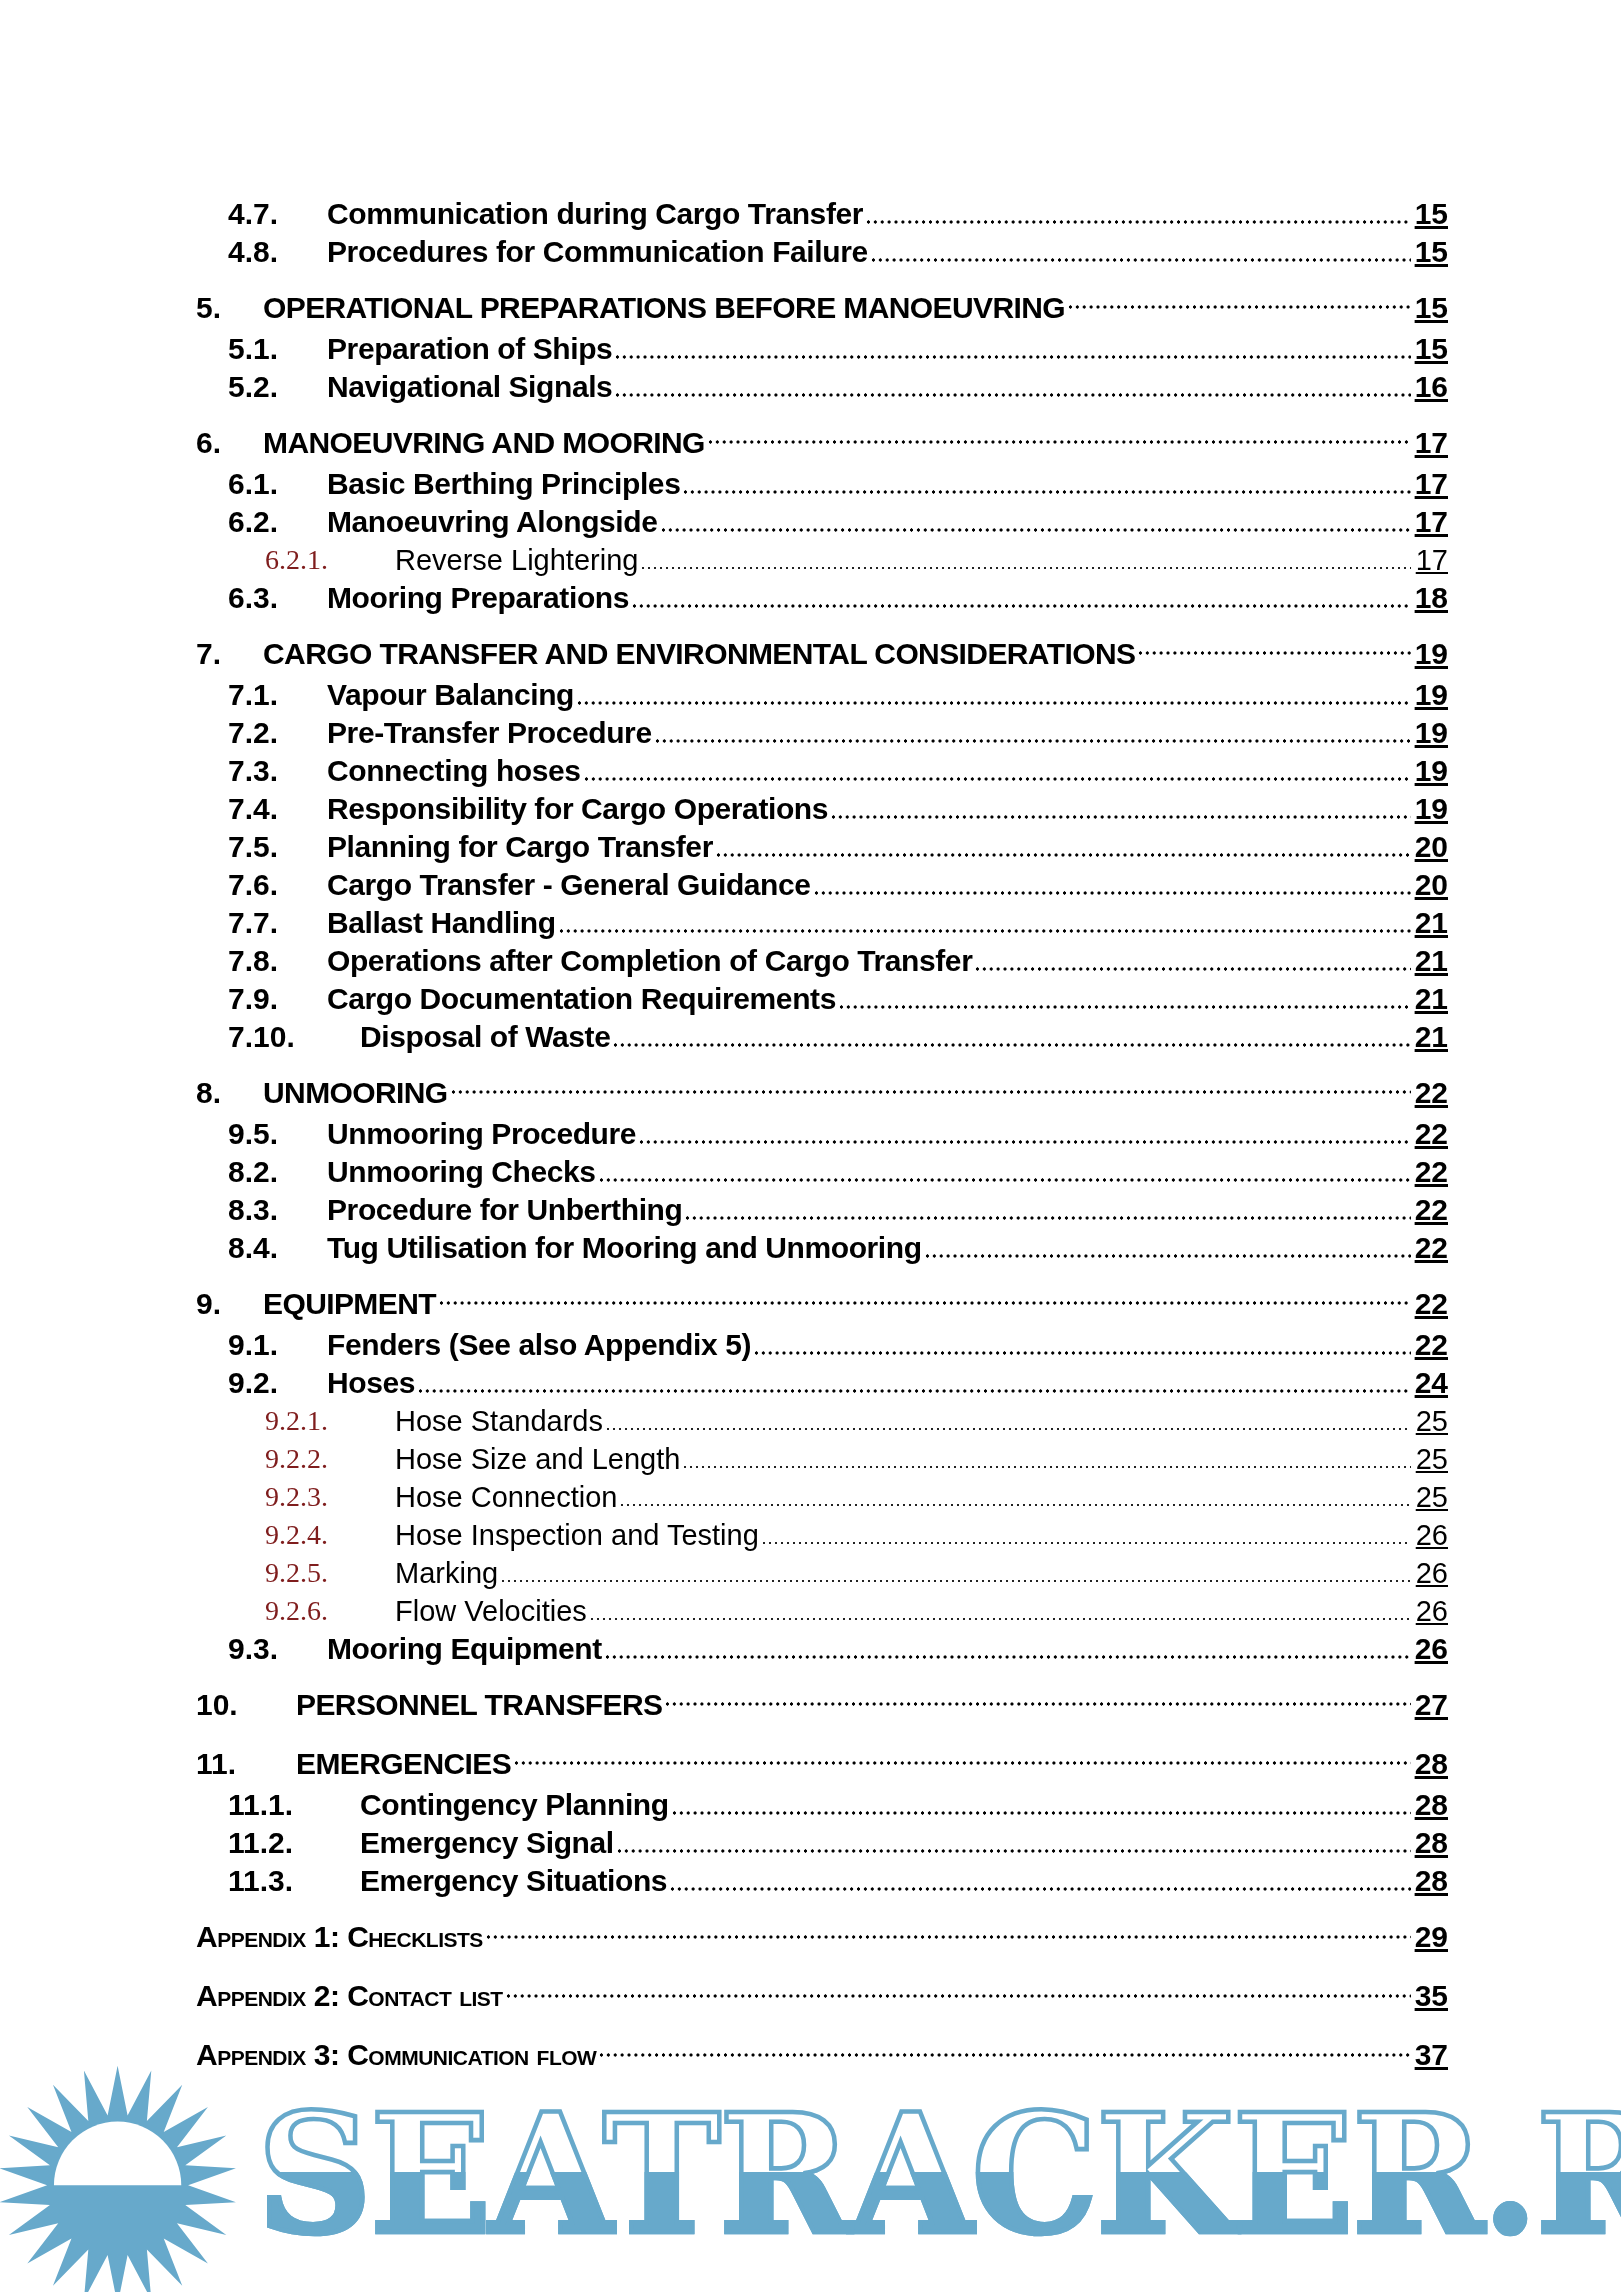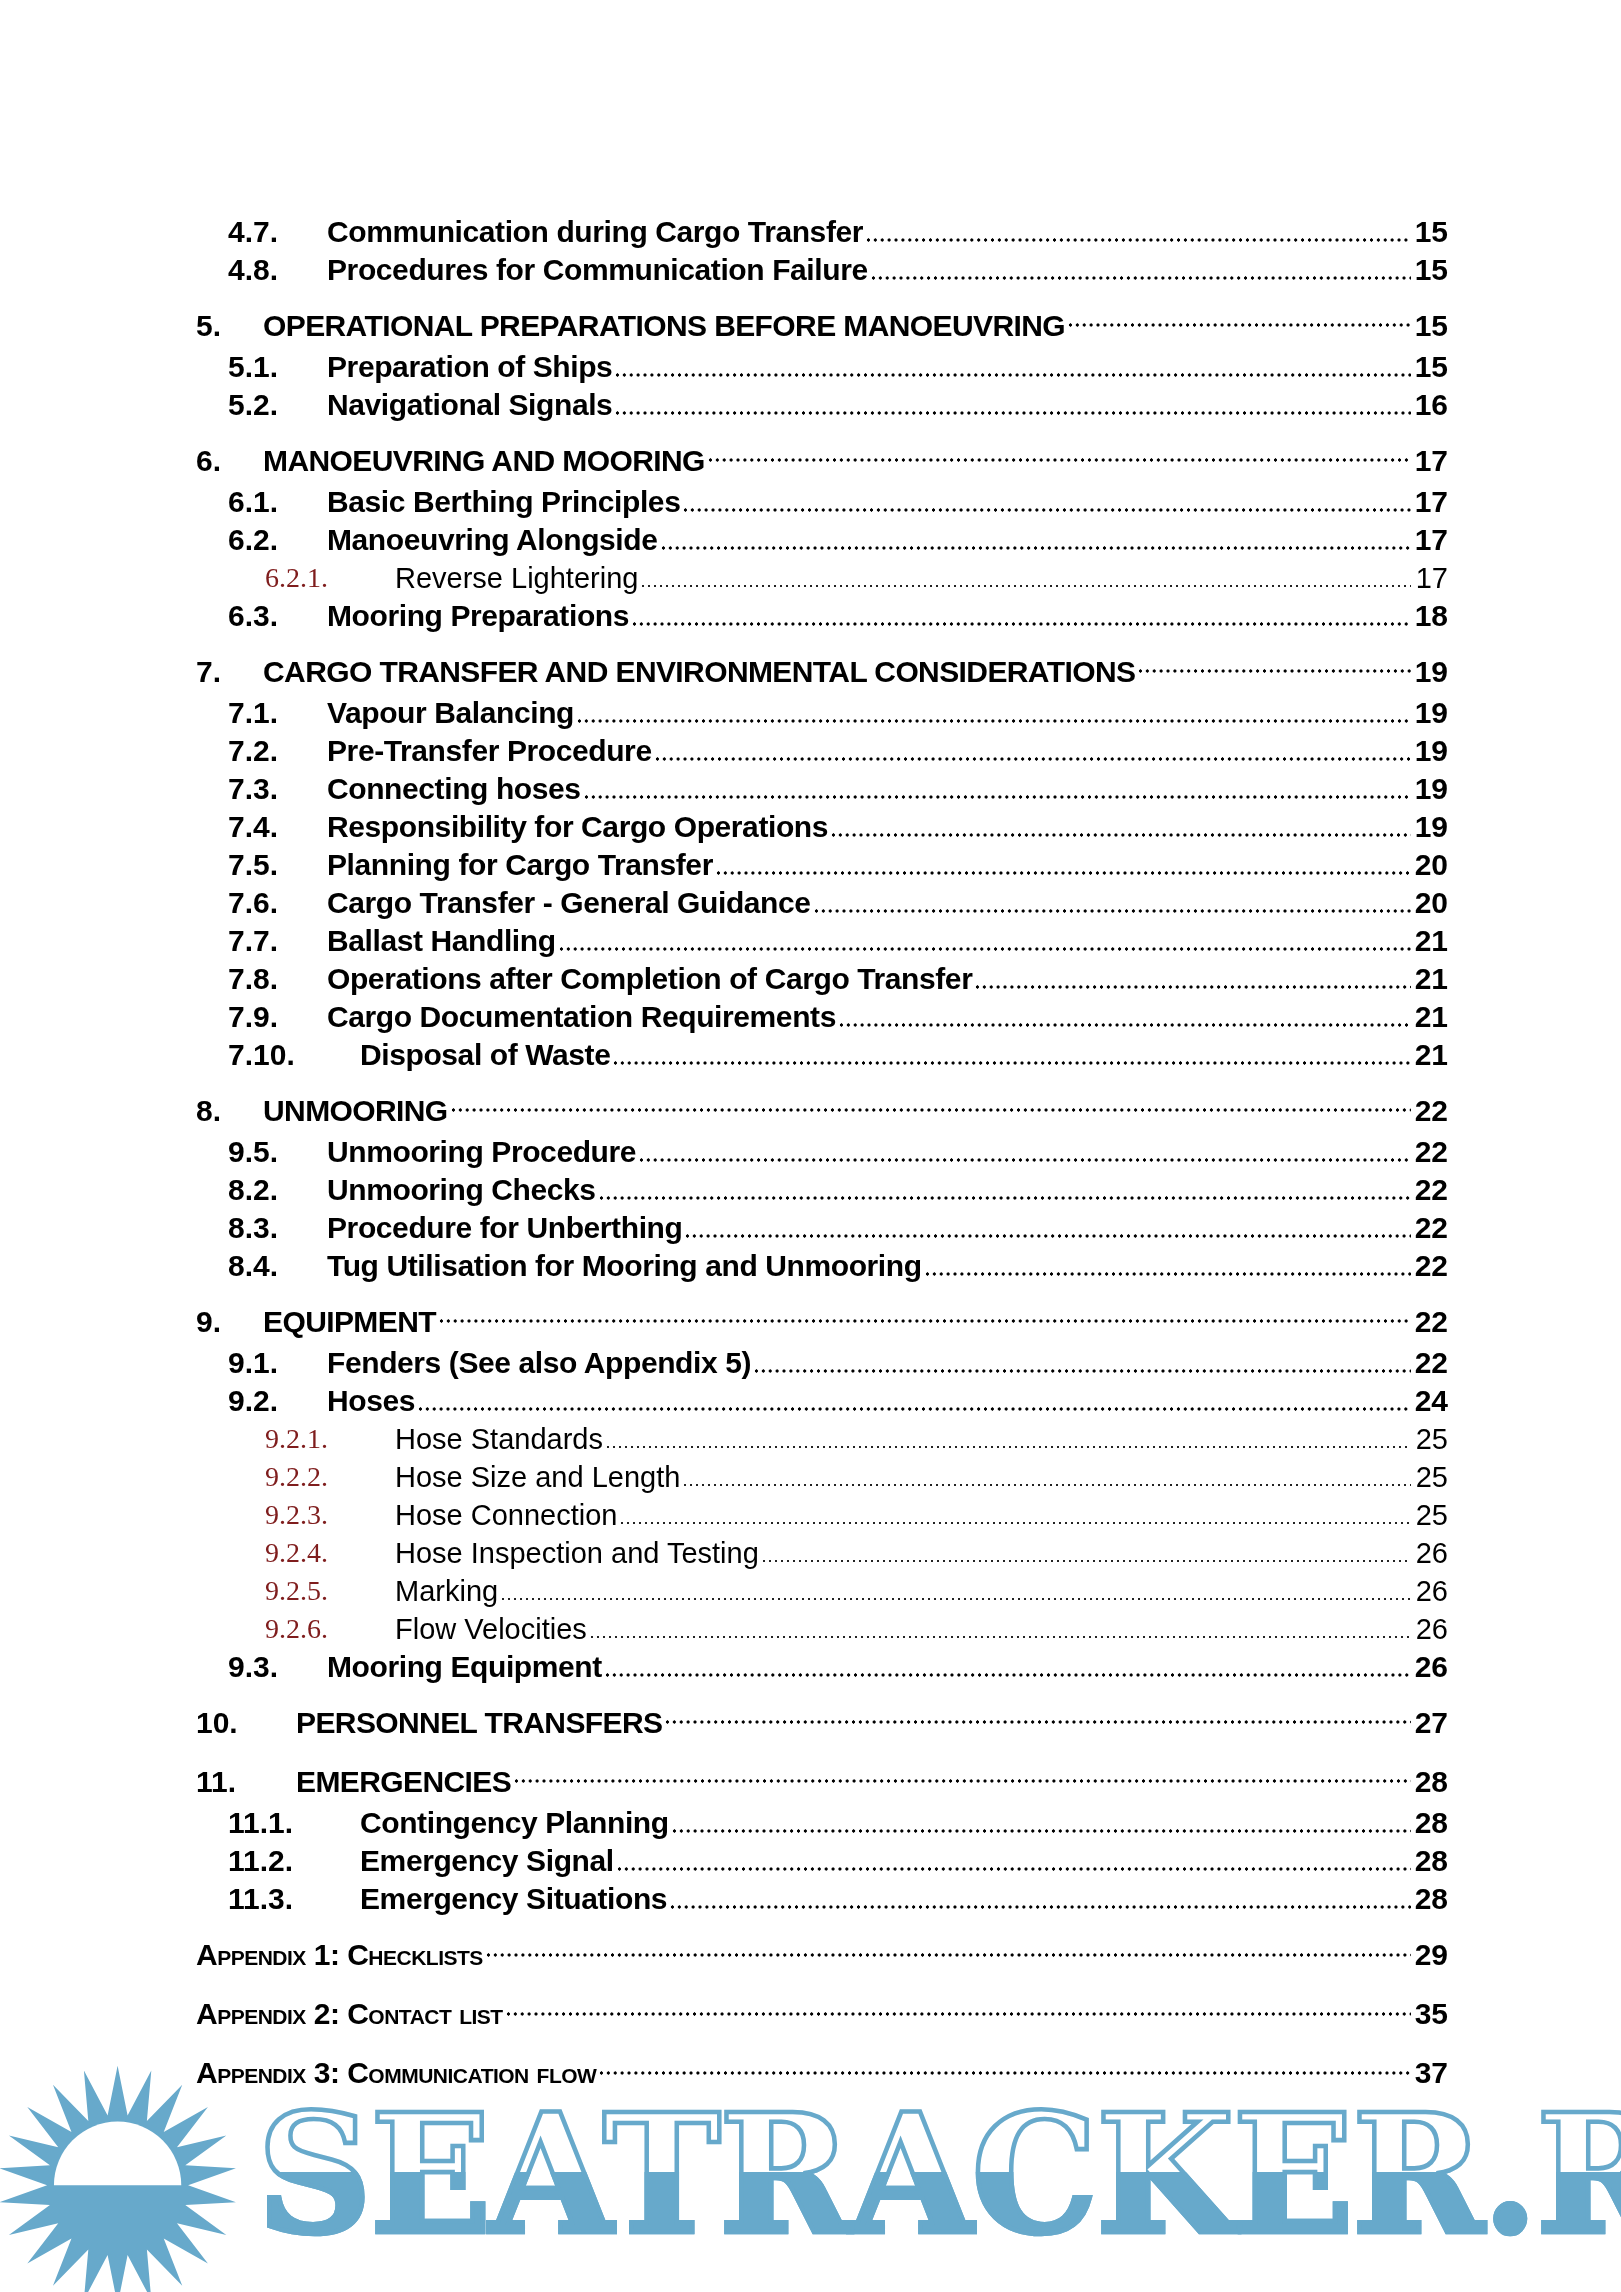--- a/index.html
+++ b/index.html
@@ -1,17 +1,17 @@
 <!DOCTYPE html>
 <html><head>
 <meta charset="utf-8">
 <style>
   html, body { margin: 0; padding: 0; background: #ffffff; }
   body { width: 1621px; height: 2293px; position: relative; overflow: hidden; }
-  .toc { position: absolute; left: 196px; top: 195px; width: 1252px; margin-top: 18px; }
+  .toc { position: absolute; left: 196px; top: 195px; width: 1252px; }
   .row { position: relative; display: flex; align-items: center; white-space: nowrap; color: #000; }
   .row.item { height: 38px; }
   .row.head { height: 44px; margin-top: 15px; align-items: flex-start; }
   .row.head .num, .row.head .title, .row.head .dots, .row.head .page { line-height: 44px; }
   .row.first { margin-top: 0; }
   .num, .title, .page { flex: 0 0 auto; }
   .dots { flex: 1 1 auto; overflow: hidden; height: 29px; margin: 0 2px; position: relative; }
   .dots::after {
     content: "";
     position: absolute; left: 0; right: 0; bottom: 4.9px; height: 3.9px;
@@ -32,21 +32,21 @@
   .lvl2.wide .num { width: 132px; }
   .lvl2 .title { letter-spacing: -0.4px; }
   
   .lvl3 { font-family: "Liberation Sans", sans-serif; font-weight: normal; font-size: 29px; }
   .lvl3 .num { width: 130px; padding-left: 69px; font-family: "Liberation Serif", serif; color: #7f1d1d; font-size: 28px; }
   .lvl3 .dots::after { background-image: radial-gradient(circle, #222 0.9px, transparent 1.3px); background-size: 6px 3.9px; }
   .lvl3 .page { font-weight: normal; }
   
   .app { font-family: "Liberation Sans", sans-serif; font-weight: bold; font-size: 30px; }
   .app .title { font-variant: small-caps; letter-spacing: -0.5px; }
-  .page { text-align: right; min-width: 35px; }
+  .page { text-align: right; min-width: 35px; text-decoration: underline; }
 
   
   .wm { position: absolute; left: 0; top: 2053px; width: 1621px; height: 239px; }
   .wm svg { display: block; }
   .wm-text {
     position: absolute; left: 257px; top: 2105px;
     font-family: "DejaVu Serif", serif; font-weight: bold;
     font-size: 173px; line-height: 147px; letter-spacing: -2px;
     color: transparent;
     background: linear-gradient(to bottom, #ffffff 0%, #ffffff 48%, #67A9CB 48%, #67A9CB 100%);

